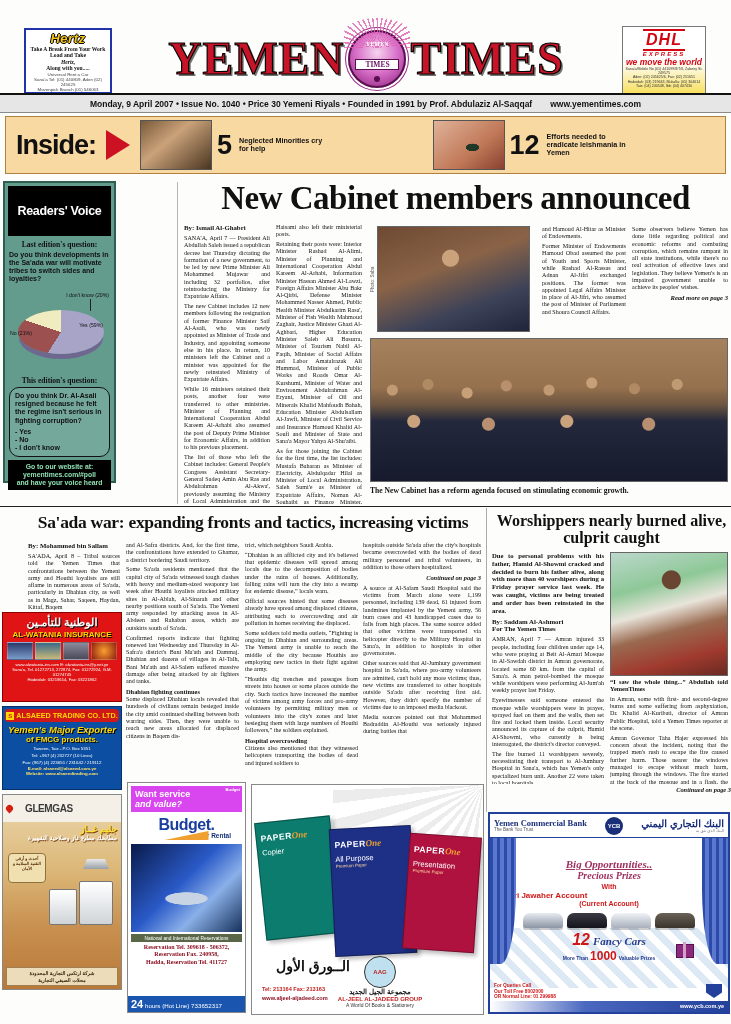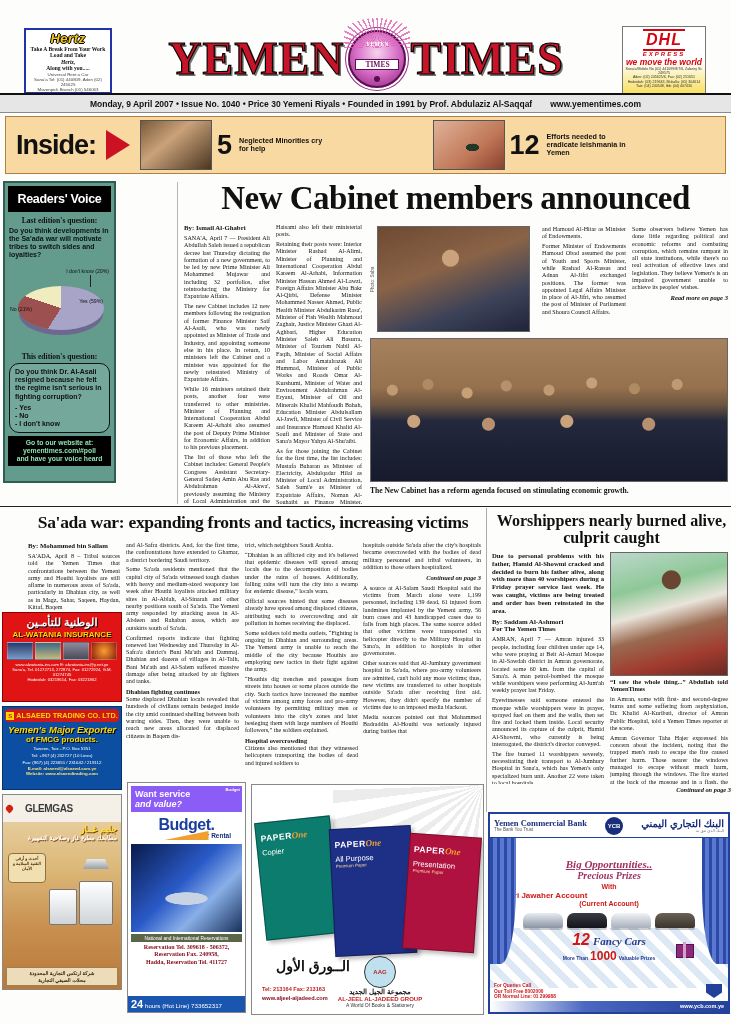--- a/index.html
+++ b/index.html
@@ -47,21 +47,21 @@
   .inside-photo{width:70px;height:48px;border:1px solid #555;flex:0 0 auto;}
   .ip1{background:linear-gradient(140deg,#7a5a3a,#caa27a 40%,#4a3520);}
   .ip2{background:linear-gradient(140deg,#4a7a3a,#86b85a 50%,#2a4a20);}
   .ip3{background:radial-gradient(ellipse 14px 8px at 55% 55%,#203828 0 45%,transparent 50%),linear-gradient(140deg,#e0b298,#c07858 60%,#8a4030);}
   .inside-num{font:900 27px "Liberation Sans",sans-serif;line-height:1;margin-right:2px;}
   .inside-cap{font:bold 7.2px "Liberation Sans",sans-serif;line-height:8.2px;width:86px;}
   
   #rv{left:3px;top:181px;width:113px;height:302px;background:#639b8d;border:2px solid #2f5d52;
       box-sizing:border-box;padding:3px;}
   .rv-head{background:#000;color:#fff;text-align:center;font:900 12.5px "Liberation Sans",sans-serif;
-      padding:6px 0;letter-spacing:-.3px;}
+      padding:18px 0;letter-spacing:-.3px;}
   .rv-sub{font:bold 7.6px "Liberation Serif",serif;text-align:center;margin:4px 0 2px;}
   .rv-q{font:bold 7px "Liberation Sans",sans-serif;line-height:8px;margin:0 1px;}
   .rv-pie-wrap{position:relative;height:86px;margin-top:3px;}
   .rv-pie{position:absolute;left:10px;top:24px;width:86px;height:44px;border-radius:50%;
       background:conic-gradient(#a8a4c8 0 59%, #9c5050 59% 80%, #f0ecc0 80% 100%);
       box-shadow:0 6px 0 -1px #6e6890;}
   .rv-lab{position:absolute;font:5.2px "Liberation Sans",sans-serif;color:#111;background:rgba(255,255,255,.0);}
   .rv-lab-idk{right:2px;top:6px;}
   .rv-lab-yes{right:8px;top:36px;}
   .rv-lab-no{left:2px;top:44px;}
@@ -149,21 +149,21 @@
   .stove{position:absolute;background:linear-gradient(#fff,#cfd4d8);border:1px solid #777;border-radius:2px;}
   .stove1{right:8px;top:86px;width:32px;height:42px;}
   .stove2{right:44px;top:94px;width:26px;height:34px;}
   .hood{position:absolute;right:12px;top:64px;width:26px;height:10px;background:linear-gradient(#e8e8e8,#9aa0a8);
       clip-path:polygon(15% 0,85% 0,100% 100%,0 100%);}
   .glem-bottom{position:absolute;left:3px;right:3px;bottom:3px;background:#ecdcba;border:1px solid #a08050;
       font:bold 5px "Liberation Sans",sans-serif;color:#3a2a10;text-align:center;line-height:6.4px;padding:2px;}
   
   #budget{left:127px;top:274px;width:119px;height:231px;border:1px solid #888;background:#fff;
       display:flex;flex-direction:column;position:absolute;box-sizing:border-box;}
-  .bud-want{background:#8b5cf6;color:#fff;margin:3px;padding:3px 4px;position:relative;
+  .bud-want{background:#d946ef;color:#fff;margin:3px;padding:3px 4px;position:relative;
       font:bold 9px "Liberation Sans",sans-serif;line-height:10px;}
   .bud-want em{font-style:italic;}
   .bud-mini{position:absolute;right:2px;top:1px;font:bold 4.2px "Liberation Sans",sans-serif;color:#fff;}
   .bud-logo{text-align:center;position:relative;padding:1px 0 3px;}
   .bud-word{font:900 16px "Liberation Sans",sans-serif;color:#1a3f9e;letter-spacing:-.5px;}
   .bud-tri{margin:-3px auto 0;width:44px;height:9px;background:#f0a030;clip-path:polygon(0 100%,100% 0,100% 100%);}
   .bud-cr{font:bold 6.5px "Liberation Sans",sans-serif;color:#13307a;text-align:right;padding-right:14px;margin-top:-8px;}
   .bud-car{height:88px;margin:2px 3px 0;background:
       radial-gradient(ellipse 34px 10px at 50% 62%,#c8d4e4 0 60%,transparent 65%),
       linear-gradient(135deg,#0a1a4a,#2a5ac8 45%,#8ab0e8 68%,#16305a);}

